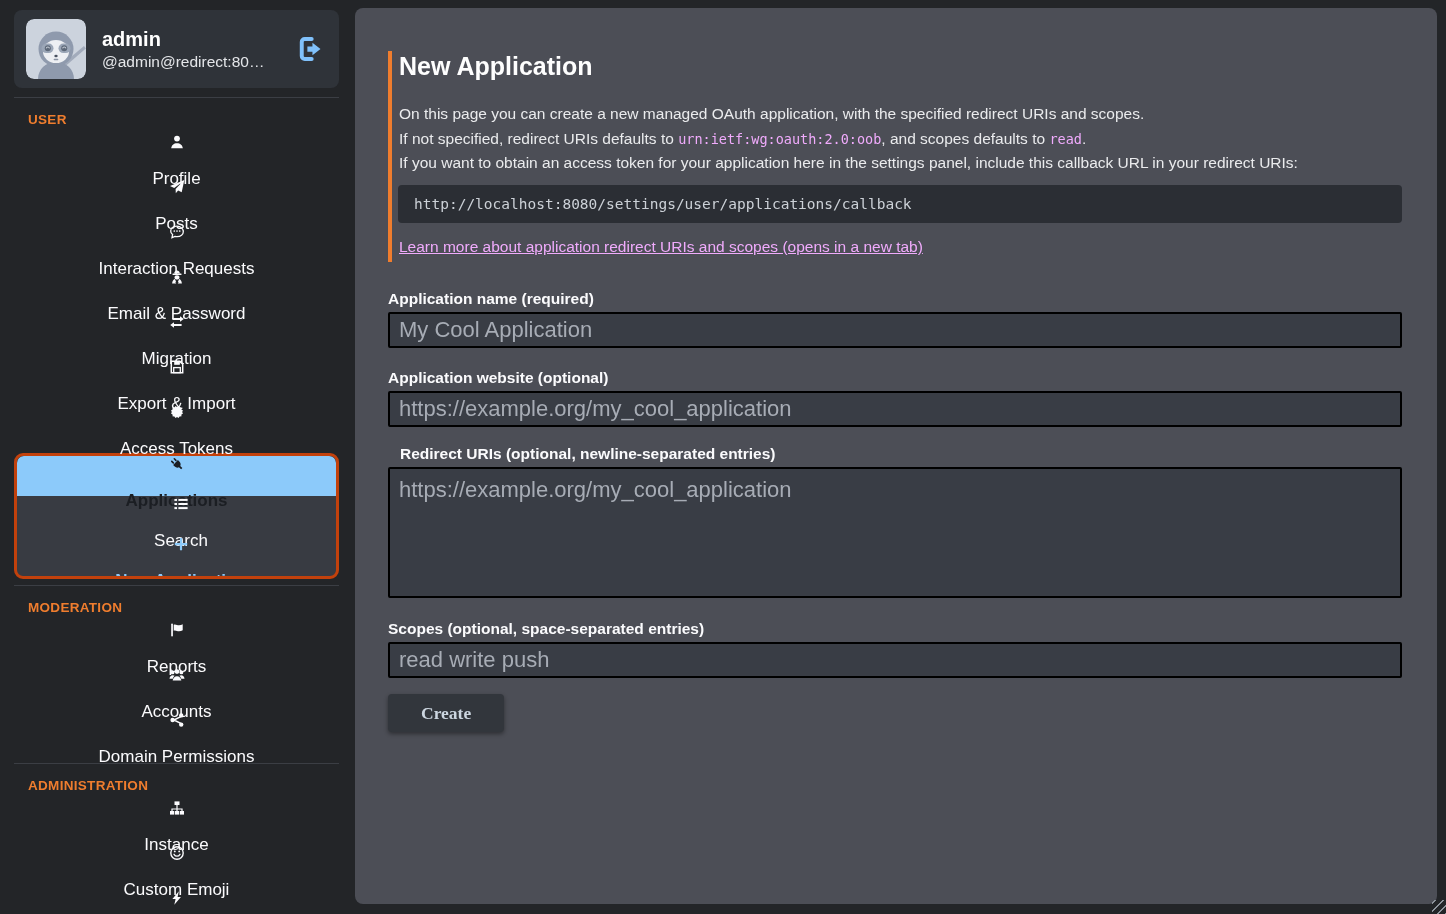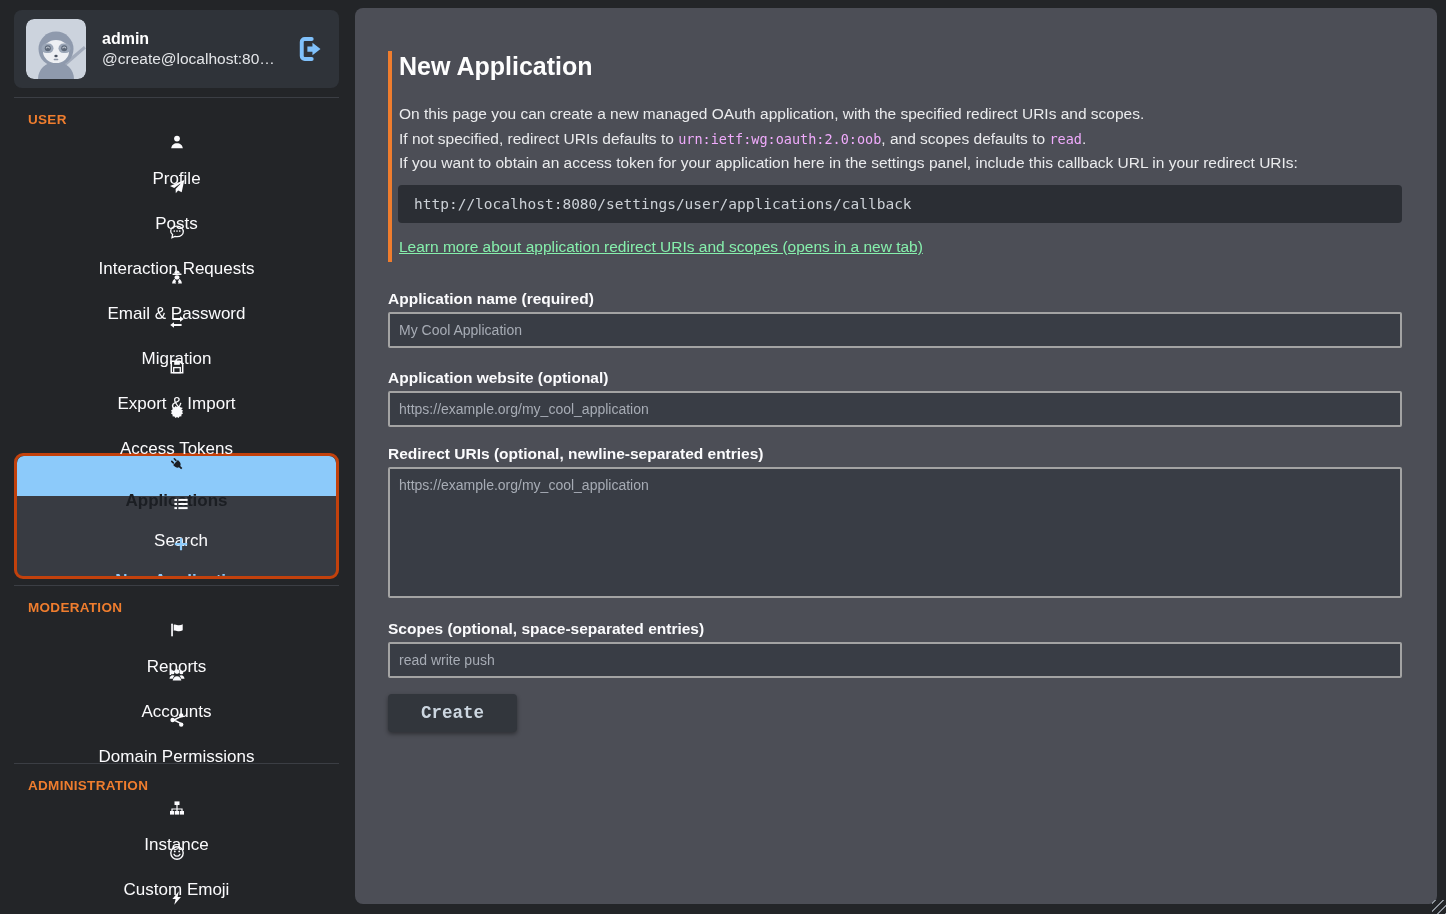--- a/index.html
+++ b/index.html
@@ -13,21 +13,21 @@
 
   
   .sidebar { width:355px; flex:0 0 355px; padding:10px 16px 0 14px; overflow:hidden; }
 
   .user-card {
     display:flex; align-items:center; gap:16px;
     background:#2f3339; border-radius:8px; padding:9px 12px;
   }
   .avatar { width:60px; height:60px; border-radius:8px; flex:0 0 60px; overflow:hidden; }
   .user-info { flex:1 1 auto; min-width:0; }
-  .username { font-size:16px; font-weight:bold; color:#ffffff; margin-bottom:2px; }
+  .username { font-size:20px; font-weight:bold; color:#ffffff; margin-bottom:2px; }
   .handle { font-size:15.5px; color:#e4e6e9; white-space:nowrap; overflow:hidden; text-overflow:ellipsis; }
   .logout { flex:0 0 30px; width:30px; height:30px; color:#80c1fb; cursor:pointer; margin-right:2px; }
   .logout svg { width:30px; height:30px; display:block; }
 
   .divider { border-top:1px solid #3b3e44; margin-top:9px; }
 
   .section-header {
     color:#ef7d2e; font-weight:bold; font-size:13.5px; letter-spacing:.3px;
     margin:14px 0 7px 14px;
   }
@@ -55,36 +55,36 @@
   }
   .intro-block { border-left:4px solid #ef7d2e; padding:0 0 6px 6px; }
   .page-title { font-size:25px; line-height:1.2; font-weight:bold; color:#fefefe; margin-bottom:21px; padding-left:1px; }
   .intro-text { font-size:15.5px; line-height:24.5px; color:#eaebed; margin-bottom:9px; padding-left:1px; }
   .inline-code { font-family:"DejaVu Sans Mono","Liberation Mono",monospace; font-size:13.5px; color:#f0abfc; }
   .callback-pre {
     background:#2b2e34; border-radius:4px; padding:11px 16px; margin-bottom:15px;
     font-family:"DejaVu Sans Mono","Liberation Mono",monospace; font-size:14.5px; color:#ccd1d7;
     white-space:pre; overflow:hidden;
   }
-  .learn-link { color:#86efac; font-size:15.5px; text-decoration:underline; cursor:pointer; margin-left:1px; }
+  .learn-link { color:#f0abfc; font-size:15.5px; text-decoration:underline; cursor:pointer; margin-left:1px; }
 
   .form-label { display:block; font-size:15.5px; font-weight:bold; color:#fbfbfd; margin:0 0 4px; }
-  .lbl-1 { margin-top:28px; } .lbl-2 { margin-top:21px; } .lbl-3 { margin-top:18px; } .lbl-4 { margin-top:22px; }
+  .lbl-1 { margin-top:28px; } .lbl-2 { margin-top:21px; } .lbl-3 { margin-top:18px;margin-left:12px; } .lbl-4 { margin-top:22px; }
   .form-input, .form-textarea {
-    width:100%; background:#393d45; border:2px solid #a3a3a3; border-radius:2px;
-    color:#7dd3fc; font-size:14px; padding:6px 9px;
+    width:100%; background:#393d45; border:2px solid #000000; border-radius:2px;
+    color:#7dd3fc; font-size:22px; padding:6px 9px;
     font-family:"Liberation Sans","DejaVu Sans",sans-serif; outline:none; display:block;
   }
   .form-input { height:36px; }
   .form-textarea { height:131px; resize:none; padding-top:8px; }
   .form-input::placeholder, .form-textarea::placeholder { color:#a7acb5; opacity:1; }
 
   .create-button {
     margin-top:16px; background:#32363c; color:#ccd6e0;
-    font-family:Liberation Mono, monospace;
+    font-family:Liberation Serif, serif;
     font-size:17.5px; font-weight:bold;
     border:none; border-radius:4px; padding:9px 33px; height:38px;
     box-shadow:0 2px 4px rgba(0,0,0,.4); cursor:pointer;
   }
 
   .resize-grip {
     position:fixed; right:0; bottom:0; width:14px; height:14px;
     background:repeating-linear-gradient(135deg, transparent 0 2px, #8d939b 2px 3.5px, transparent 3.5px 5.5px);
     cursor:nwse-resize;
   }
@@ -108,21 +108,21 @@
           <rect x="32.5" y="24.5" width="12" height="9.6" rx="4.8" fill="#9ba6b7"></rect>
           <circle cx="21.8" cy="29.3" r="3" fill="#5d6878"></circle>
           <circle cx="38.2" cy="29.3" r="3" fill="#5d6878"></circle>
           <path d="M20.2 29.3a1.7 1.7 0 0 1 3.3 0M36.6 29.3a1.7 1.7 0 0 1 3.3 0" fill="none" stroke="#c6ccd6" stroke-width="1.1"></path>
           <ellipse cx="30" cy="37" rx="1.7" ry="1.3" fill="#4a5260"></ellipse>
           <path d="M28.3 40.5h3.4" stroke="#8b95a5" stroke-width="1.3" stroke-linecap="round"></path>
         </svg>
       </span>
       <div class="user-info">
         <div class="username">admin</div>
-        <div class="handle">@create@localhost:80…</div>
+        <div class="handle">@admin@redirect:80…</div>
       </div>
       <span class="logout">
         <svg viewBox="0 0 16 16">
           <path d="M8.9 2.7H5.2c-.9 0-1.6.7-1.6 1.6v7.4c0 .9.7 1.6 1.6 1.6h3.7" fill="none" stroke="currentColor" stroke-width="2.1" stroke-linecap="round"></path>
           <path d="M9.3 4.7 13.6 8l-4.3 3.3V9.4H6.6V6.6h2.7z" fill="currentColor"></path>
         </svg>
       </span>
     </div>
 
     <div class="divider"></div>

